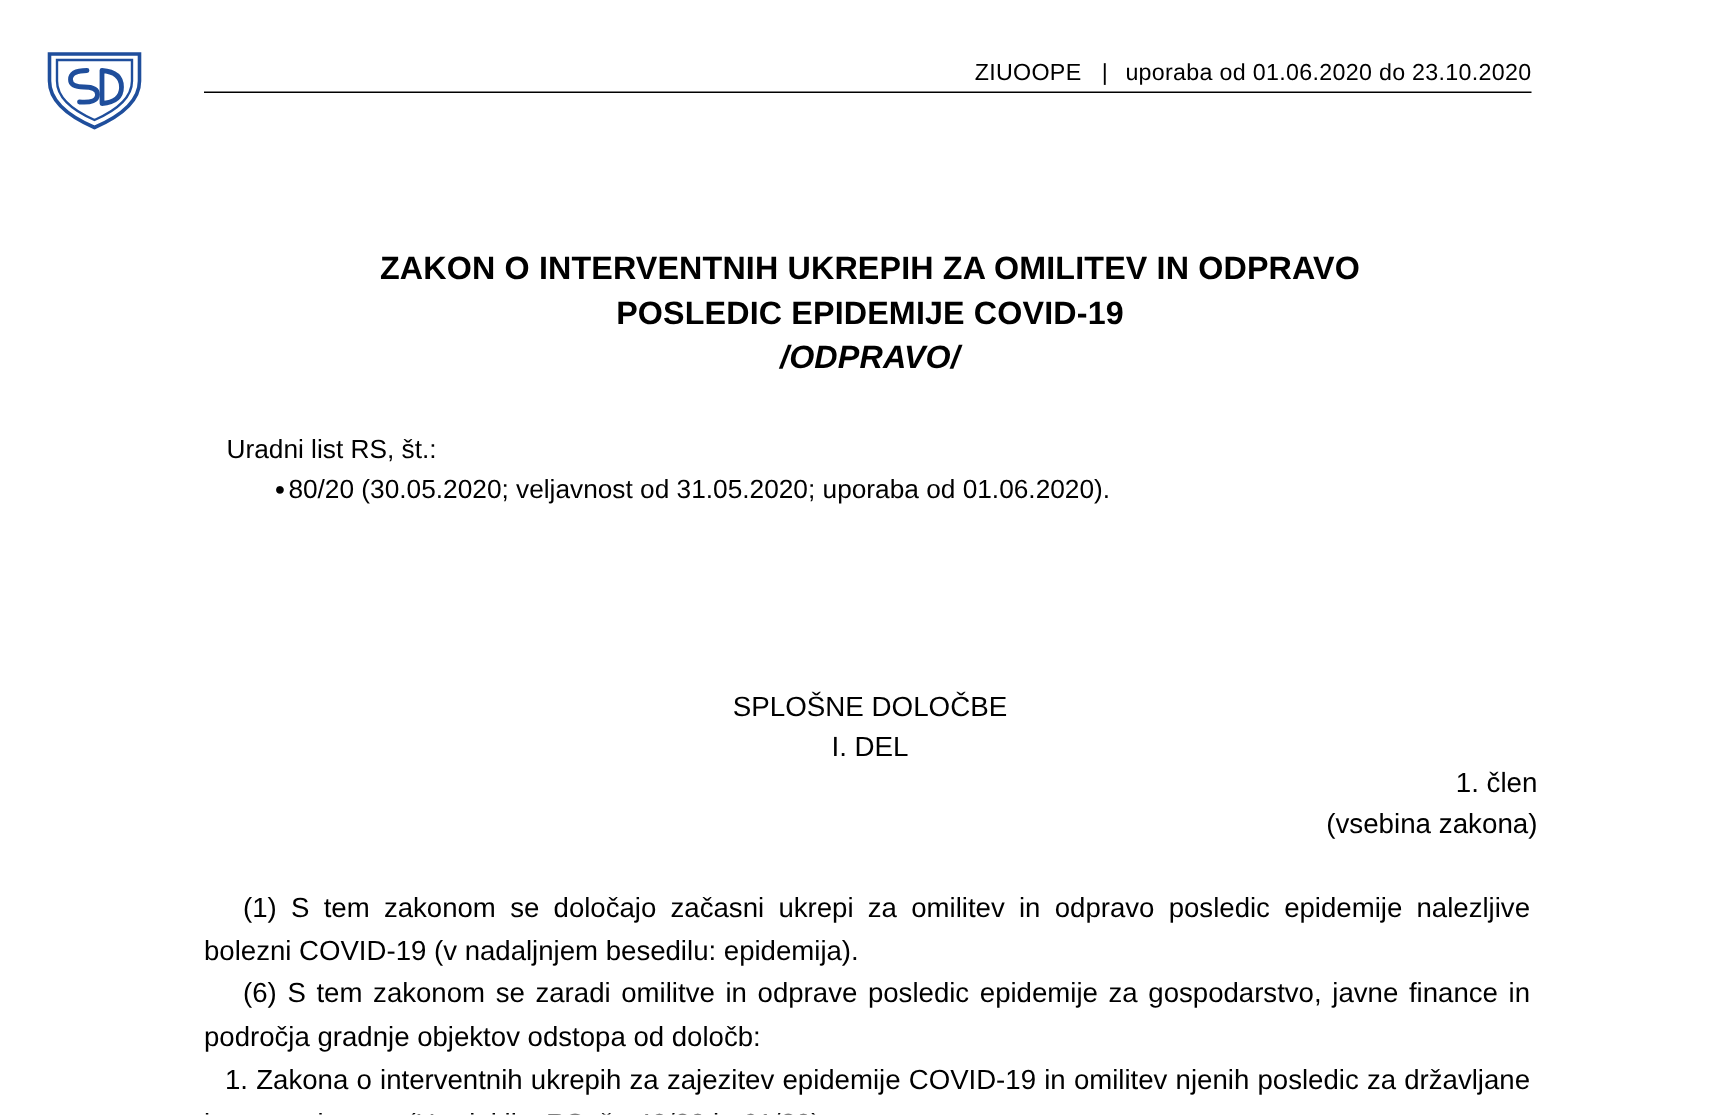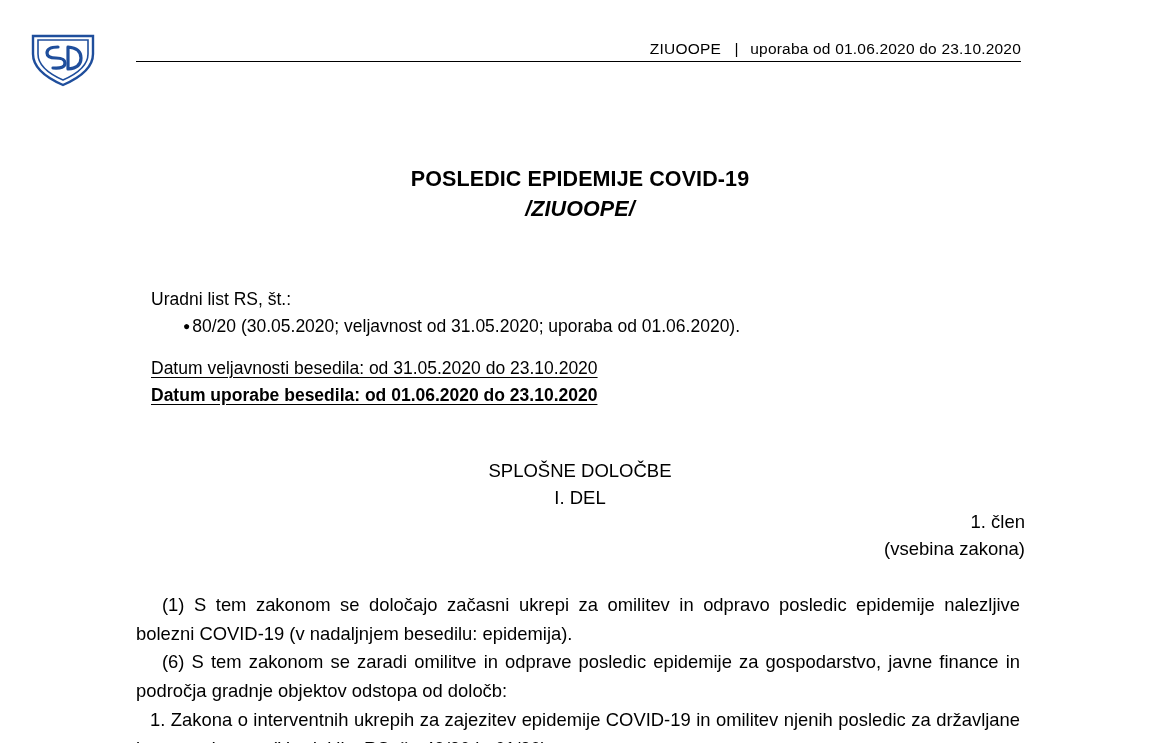--- a/index.html
+++ b/index.html
@@ -176,35 +176,32 @@
     <div class="header-text">
       <span>ZIUOOPE</span>
       <span class="sep">|</span>
       <span>uporaba od 01.06.2020 do 23.10.2020</span>
     </div>
 
     <div class="header-rule"></div>
   </div>
 
   <div class="title">
+    <div>ZAKON O INTERVENTNIH UKREPIH ZA OMILITEV IN ODPRAVO</div>
     <div>POSLEDIC EPIDEMIJE COVID-19</div>
-    <div class="line3">/ZIUOOPE/</div>
+    <div class="line3">/ODPRAVO/</div>
   </div>
 
   <div class="pub">
     <div>Uradni list RS, št.:</div>
     <div class="bullet-row">
       <span class="bullet">●</span><span>80/20 (30.05.2020; veljavnost od 31.05.2020; uporaba od 01.06.2020).</span>
     </div>
   </div>
 
-  <div class="dates">
-    <div><span class="d1">Datum veljavnosti besedila: od 31.05.2020 do 23.10.2020</span></div>
-    <div><span class="d2">Datum uporabe besedila: od 01.06.2020 do 23.10.2020</span></div>
-  </div>
 
   <div class="part">
     <div>SPLOŠNE DOLOČBE</div>
     <div>I. DEL</div>
   </div>
 
   <div class="article">
     <div>1. člen</div>
     <div class="art-title">(vsebina zakona)</div>
   </div>

